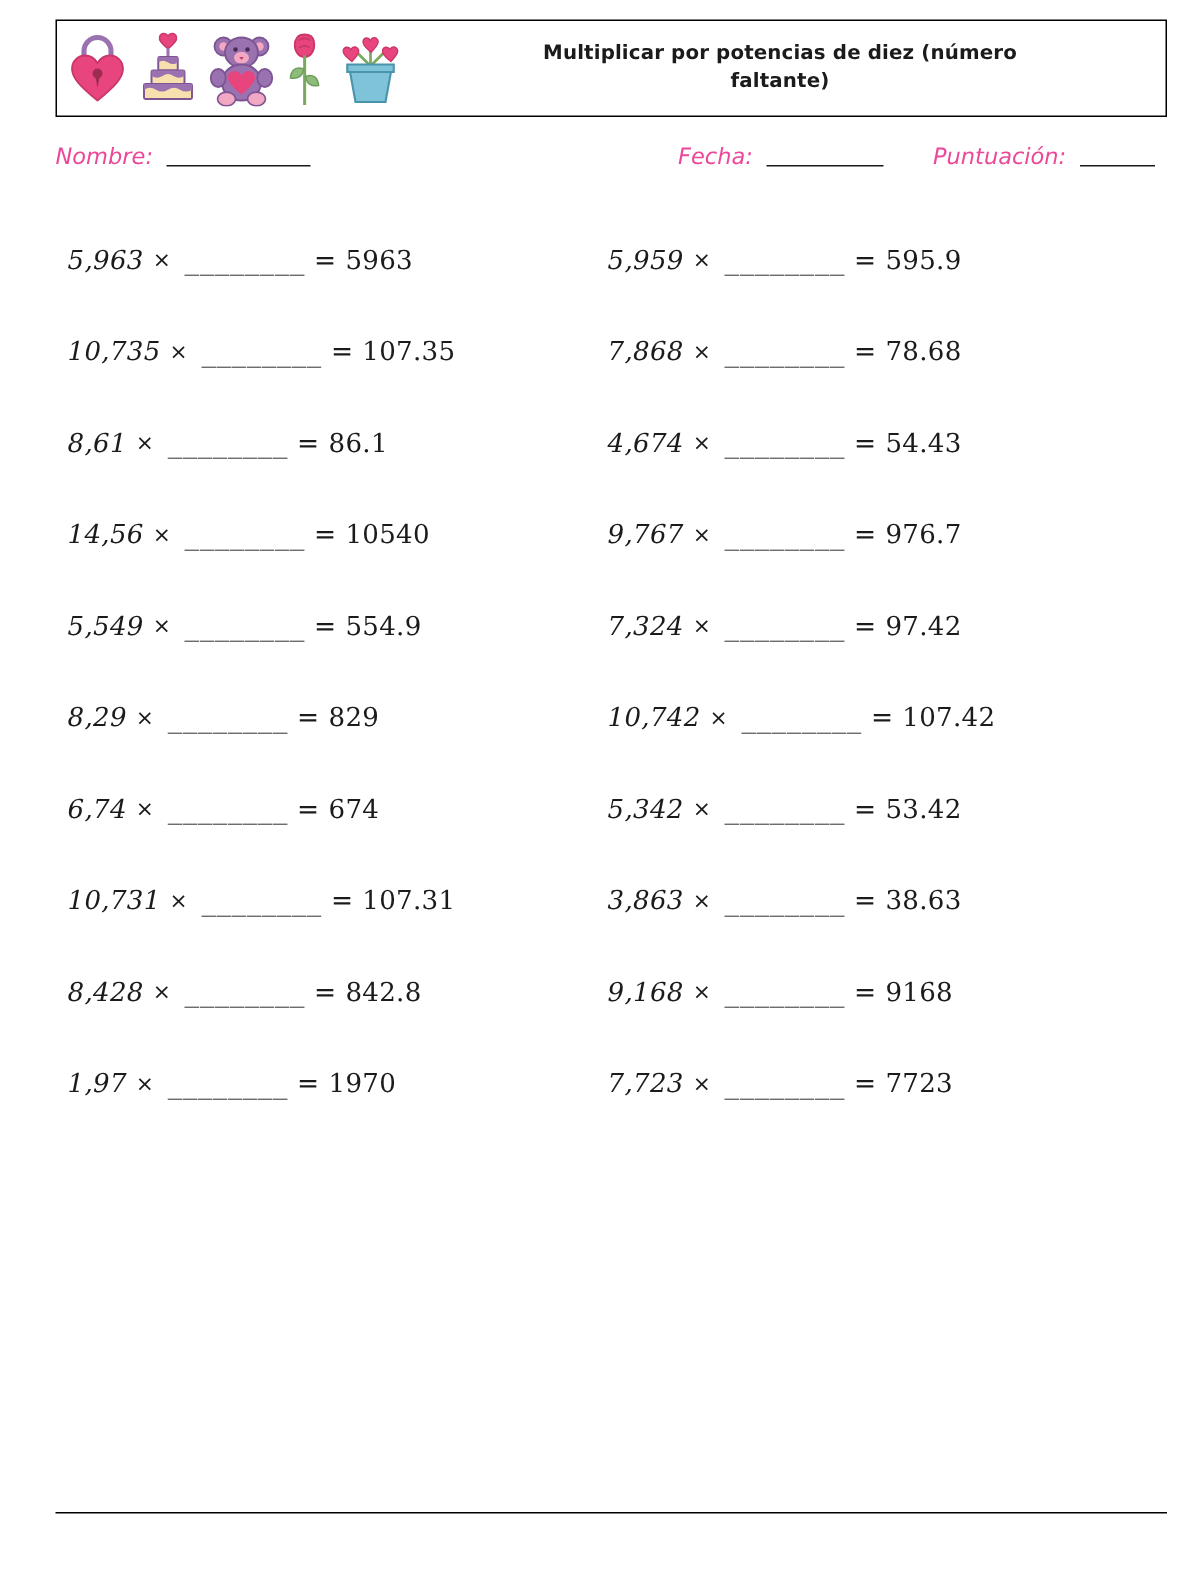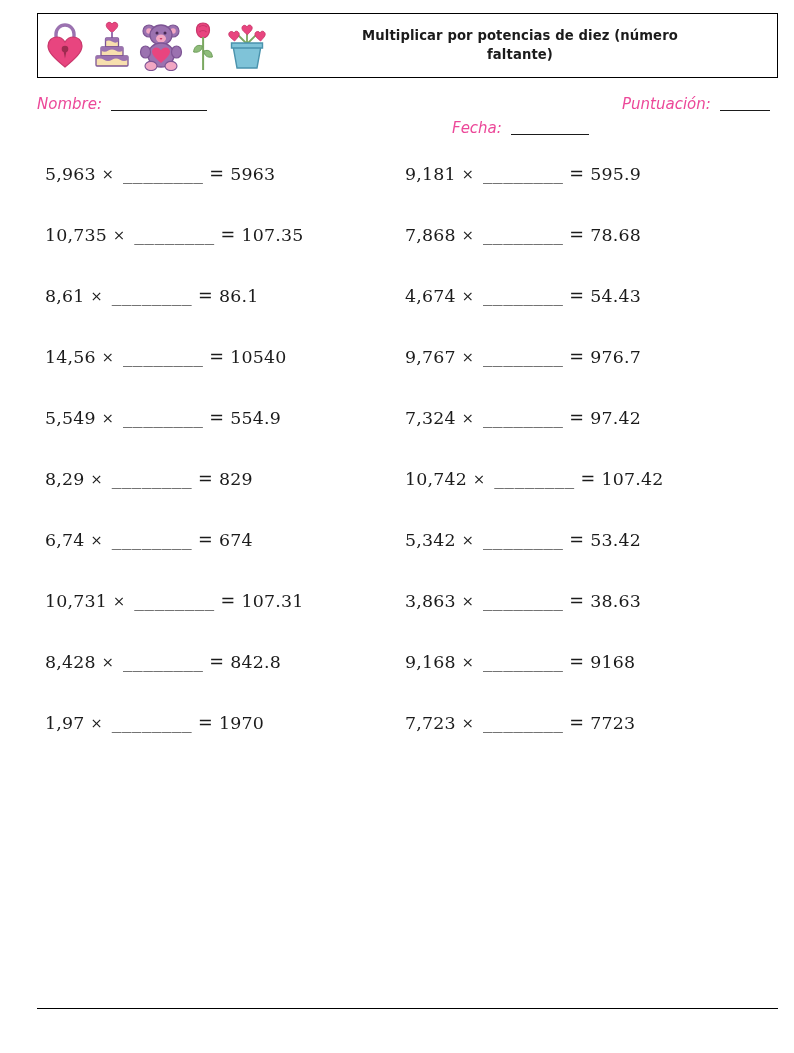--- a/index.html
+++ b/index.html
@@ -60,21 +60,21 @@
     left: 37px;
     top: 95px;
     width: 741px;
     height: 22px;
     font-size: 15px;
     color: #ec4899;
     font-style: italic;
   }
   .meta-item { position: absolute; white-space: nowrap; }
   .meta-name  { left: 0px;   top: 0; }
-  .meta-date  { left: 415px; top: 0; margin-top: 24px; }
+  .meta-date  { left: 415px; top: 0; }
   .meta-score { left: 585px; top: 0; }
   .meta-label { }
   .rule {
     display: inline-block;
     border-bottom: 1.25px solid #1b1b1b;
     vertical-align: -2px;
     margin-left: 4px;
   }
   .rule-name  { width: 96px; }
   .rule-date  { width: 78px; }
@@ -92,21 +92,21 @@
   }
   .prob {
     display: flex;
     align-items: center;
     font-size: 17.6px;
     color: #1b1b1b;
     white-space: nowrap;
     padding-left: 8px;
     letter-spacing: .2px;
   }
-  .prob .lhs   { font-family: "DejaVu Serif", serif; font-size: 17.4px; }
+  .prob .lhs   { font-family: "DejaVu Serif", serif; font-size: 17.4px; font-style: italic; }
   .prob .times { margin: 0 7px 0 6px; font-size: 14.4px; }
   .prob .blank {
     font-family: "DejaVu Sans Mono", monospace;
     letter-spacing: .4px;
     font-size: 16px;
     margin: 0 2px;
     position: relative;
     top: 1px;
   }
   .prob .eq    { margin: 0 6px 0 4px; font-family: "DejaVu Serif", serif; }
@@ -231,21 +231,21 @@
 
 <div class="problems" id="problems">
     <div class="prob">
       <span class="lhs">5,963</span>
       <span class="times">×</span>
       <span class="blank">________</span>
       <span class="eq">=</span>
       <span class="rhs">5963</span>
     </div>
     <div class="prob">
-      <span class="lhs">9,181</span>
+      <span class="lhs">5,959</span>
       <span class="times">×</span>
       <span class="blank">________</span>
       <span class="eq">=</span>
       <span class="rhs">595.9</span>
     </div>
     <div class="prob">
       <span class="lhs">10,735</span>
       <span class="times">×</span>
       <span class="blank">________</span>
       <span class="eq">=</span>

